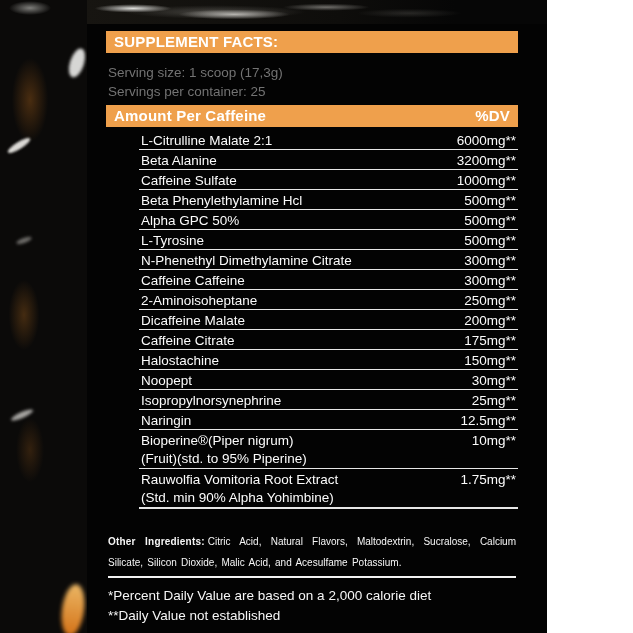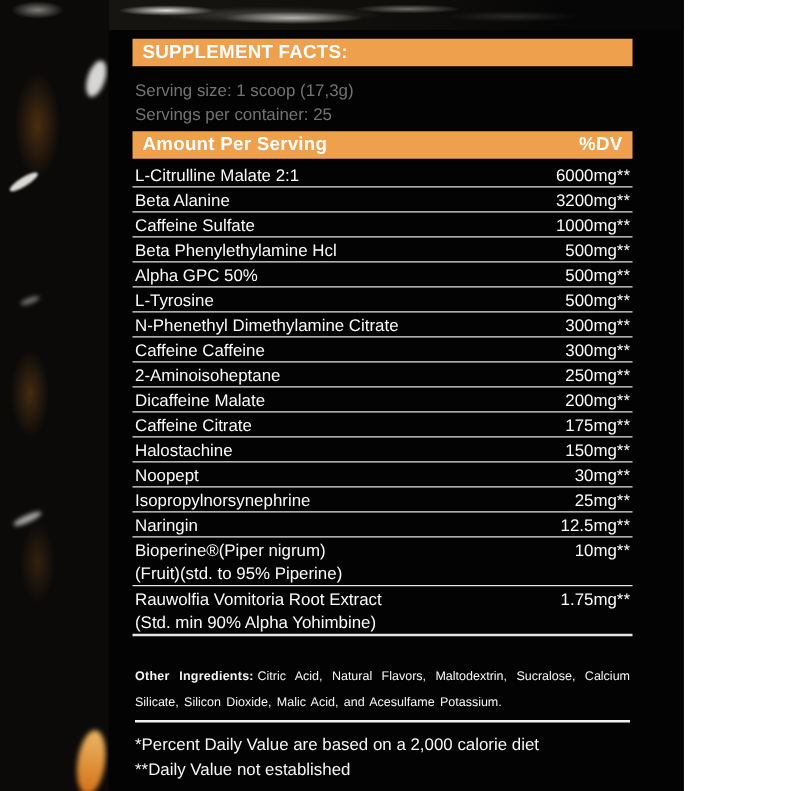--- a/index.html
+++ b/index.html
@@ -34,32 +34,32 @@
       radial-gradient(ellipse 60px 5px at 52% 30%, rgba(205,203,198,.5), transparent 72%),
       radial-gradient(ellipse 120px 9px at 28% 50%, rgba(150,148,142,.4), transparent 75%),
       radial-gradient(ellipse 70px 6px at 70% 55%, rgba(120,118,112,.28), transparent 75%),
       linear-gradient(90deg,#171511 0%, #0e0d0b 55%, #060606 80%);
   }
   
   .panel{
     position:absolute;left:87px;top:0;width:460px;height:633px;
     background:#030303;color:#fcfcfc;
     box-sizing:border-box;
-    padding:31px 41px 0 19px;
+    padding:31px 29px 0 19px;
   }
   .panel .inner{position:relative;z-index:2;}
   .banner{
     background:var(--accent);
     color:#ffffff;font-weight:bold;font-size:15px;line-height:22px;height:22px;
     padding:0 8px;letter-spacing:.2px;
     display:flex;justify-content:space-between;align-items:center;
     box-sizing:border-box;
   }
   .serving{margin:10px 0 4px 2px;font-size:13.5px;line-height:19px;color:#737373;}
-  .rows{margin-top:3px;}
+  .rows{margin-top:3px;margin-left:33px;}
   .row{border-bottom:1px solid rgba(255,255,255,.9);padding:2.5px 2px 1px 2px;box-sizing:border-box;}
   .row-line{display:flex;justify-content:space-between;font-size:13.5px;line-height:15.5px;}
   .row-line2{font-size:13.5px;line-height:17px;padding-top:2px;}
   .row.last{border-bottom-width:2px;}
   .row-amount{white-space:nowrap;padding-left:8px;text-align:center;}
   .other{
     margin:22px 2px 0 2px;font-size:10px;line-height:21px;text-align:justify;
     color:#f6f6f6;word-spacing:1.5px;
   }
   .other b{font-weight:bold;margin-right:3px;letter-spacing:.2px;}
@@ -86,21 +86,21 @@
       <div class="banner">
         <span>SUPPLEMENT FACTS:</span>
       </div>
 
       <div class="serving">
         <div>Serving size: 1 scoop (17,3g)</div>
         <div>Servings per container: 25</div>
       </div>
 
       <div class="banner">
-        <span>Amount Per Serving</span>
+        <span>Amount Per Caffeine</span>
         <span>%DV</span>
       </div>
 
       <div class="rows">
           <div class="row">
             <div class="row-line">
               <span class="row-name">L-Citrulline Malate 2:1</span>
               <span class="row-amount">6000mg**</span>
             </div>
           </div>

